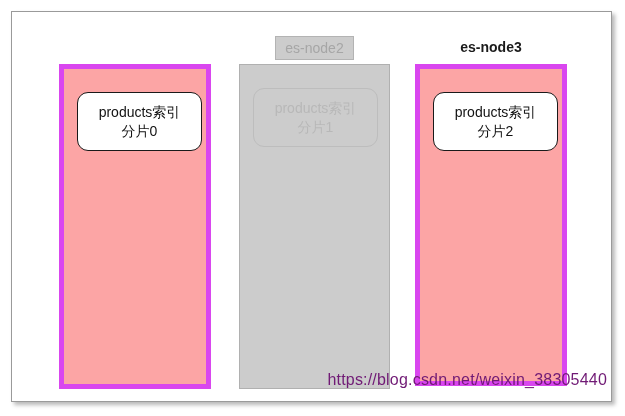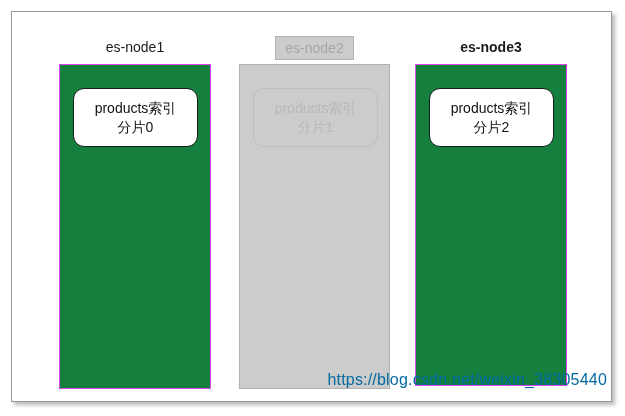--- a/index.html
+++ b/index.html
@@ -54,22 +54,22 @@
     border: 1px solid #b3b3b3;
     color: #a6a6a6;
   }
   .node-label.muted {
     color: #a6a6a6;
   }
 
   .node-body {
     position: absolute;
     box-sizing: border-box;
-    background: #15803d;
-    border: 1px solid #d946ef;
+    background: #fca5a5;
+    border: 5px solid #d946ef;
   }
   .node-body.muted {
     background: #cccccc;
     border: 1px solid #b0b0b0;
   }
 
   
   .shard-box {
     position: absolute;
     box-sizing: border-box;
@@ -94,35 +94,32 @@
   .shard-box.muted .shard-text {
     color: #b8b8b8;
   }
 
   
   #watermark {
     position: absolute;
     right: 4px;
     bottom: 12px;
     font-size: 16px;
-    color: #0369a1;
+    color: #701a75;
     letter-spacing: 0.2px;
     white-space: nowrap;
     font-family: "Liberation Sans", "DejaVu Sans", sans-serif;
   }
 </style>
 </head>
 <body>
 
 <div id="diagram-frame">
 
   <div class="node-column" style="left:47px; top:24px; width:152px; height:353px;">
-    <div class="node-label" style="top:0px;">
-      <span class="node-label-inner">es-node1</span>
-    </div>
     <div class="node-body" style="left:0px; top:28px; width:152px; height:325px;">
       <div class="shard-box" style="left:13px; top:23px; width:125px; height:59px;">
         <span class="shard-text">products索引
 分片0</span>
       </div>
     </div>
   </div>
 
   <div class="node-column" style="left:227px; top:24px; width:151px; height:353px;">
     <div class="node-label muted" style="top:0px;">

